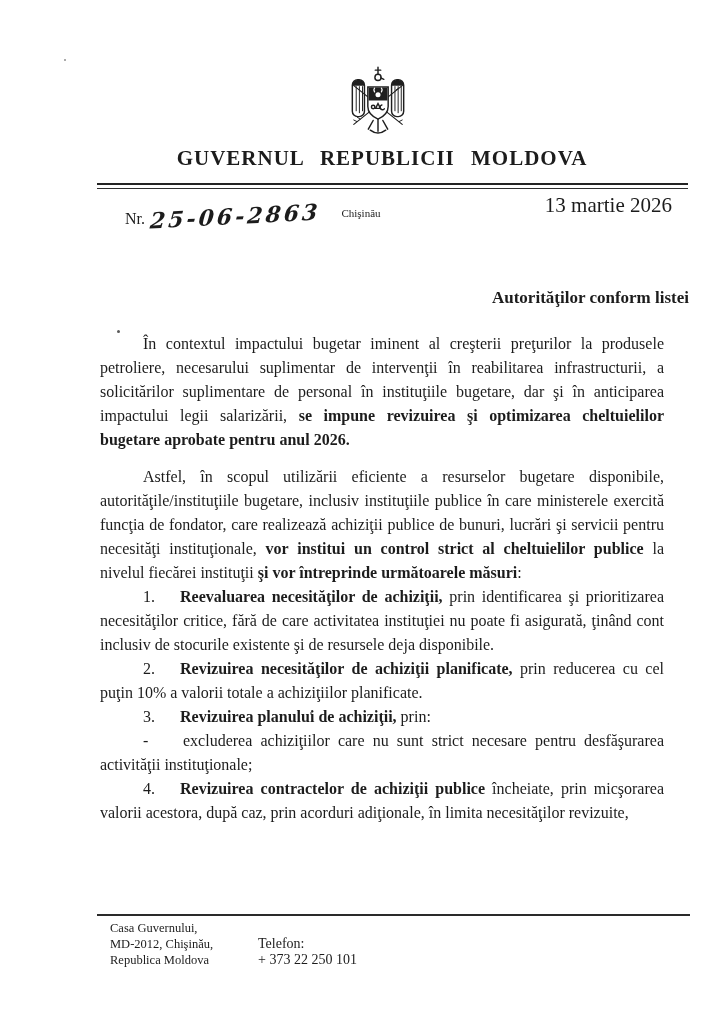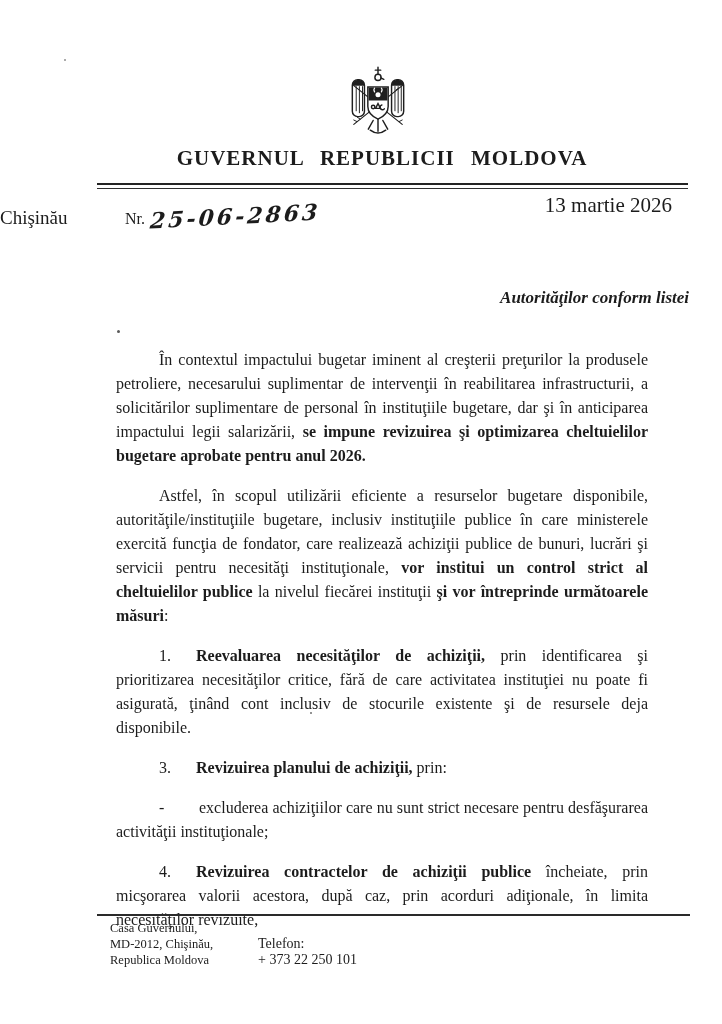--- a/index.html
+++ b/index.html
@@ -35,34 +35,34 @@
   .ref-number {
     display:inline-block;
     font-family:"DejaVu Serif", serif;
     font-style:italic; font-weight:600;
     font-size:22px; letter-spacing:3px;
     transform:rotate(-3deg) skewX(-8deg);
     margin-left:5px;
   }
   .city {
     position:absolute; top:207px; left:0; width:100%;
-    text-align:left; font-size:19px;
+    text-align:center; font-size:11px;
   }
   .date { position:absolute; top:193px; right:50px; font-size:21px; }
   .addressee {
     position:absolute; top:288px; right:33px;
-    font-size:17px; font-weight:bold;font-style:italic;
+    font-size:17px; font-weight:bold;
   }
   
   .body-block {
     position:absolute; top:332px; left:100px; width:564px;
     font-size:16px; line-height:24px;
     text-align:justify;
   }
-  .para { margin:16px; text-indent:43px;font-family:Liberation Serif, serif; }
+  .para { margin:0; text-indent:43px;font-family:Liberation Serif, serif; }
   .para.gap-before { margin-top:13px; }
   .b { font-weight:bold; }
   .marker { display:inline-block; text-indent:0; }
   .marker.num  { width:37px; }
   .marker.dash { width:40px; }
   
   .footer-rule {
     position:absolute; top:914px; left:97px; width:593px;
     border-top:2px solid #2a2a2a;
   }
@@ -126,20 +126,21 @@
   </div>
   <div class="city">Chişinău</div>
   <div class="date">13 martie 2026</div>
 
   <div class="addressee">Autorităţilor conform listei</div>
 
   <div class="body-block">
       <p class="para"><span>În contextul impactului bugetar iminent al creşterii preţurilor la produsele petroliere, necesarului suplimentar de intervenţii în reabilitarea infrastructurii, a solicitărilor suplimentare de personal în instituţiile bugetare, dar şi în anticiparea impactului legii salarizării, </span><span class="b">se impune revizuirea şi optimizarea cheltuielilor bugetare aprobate pentru anul 2026.</span></p>
       <p class="para gap-before"><span>Astfel, în scopul utilizării eficiente a resurselor bugetare disponibile, autorităţile/instituţiile bugetare, inclusiv instituţiile publice în care ministerele exercită funcţia de fondator, care realizează achiziţii publice de bunuri, lucrări şi servicii pentru necesităţi instituţionale, </span><span class="b">vor institui un control strict al cheltuielilor publice</span><span> la nivelul fiecărei instituţii </span><span class="b">şi vor întreprinde următoarele măsuri</span><span>:</span></p>
       <p class="para"><span class="marker num">1.</span><span class="b">Reevaluarea necesităţilor de achiziţii,</span><span> prin identificarea şi prioritizarea necesităţilor critice, fără de care activitatea instituţiei nu poate fi asigurată, ţinând cont inclusiv de stocurile existente şi de resursele deja disponibile.</span></p>
+      <p class="para"><span class="marker num">2.</span><span class="b">Revizuirea necesităţilor de achiziţii planificate,</span><span> prin reducerea cu cel puţin 10% a valorii totale a achiziţiilor planificate.</span></p>
       <p class="para"><span class="marker num">3.</span><span class="b">Revizuirea planului de achiziţii,</span><span> prin:</span></p>
       <p class="para"><span class="marker dash">-</span><span>excluderea achiziţiilor care nu sunt strict necesare pentru desfăşurarea activităţii instituţionale;</span></p>
       <p class="para"><span class="marker num">4.</span><span class="b">Revizuirea contractelor de achiziţii publice</span><span> încheiate, prin micşorarea valorii acestora, după caz, prin acorduri adiţionale, în limita necesităţilor revizuite,</span></p>
     </div>
 
   <div class="footer-rule"></div>
   <div class="footer-address">
     <span>Casa Guvernului,</span>
     <span>MD-2012, Chişinău,</span>
     <span>Republica Moldova</span>

